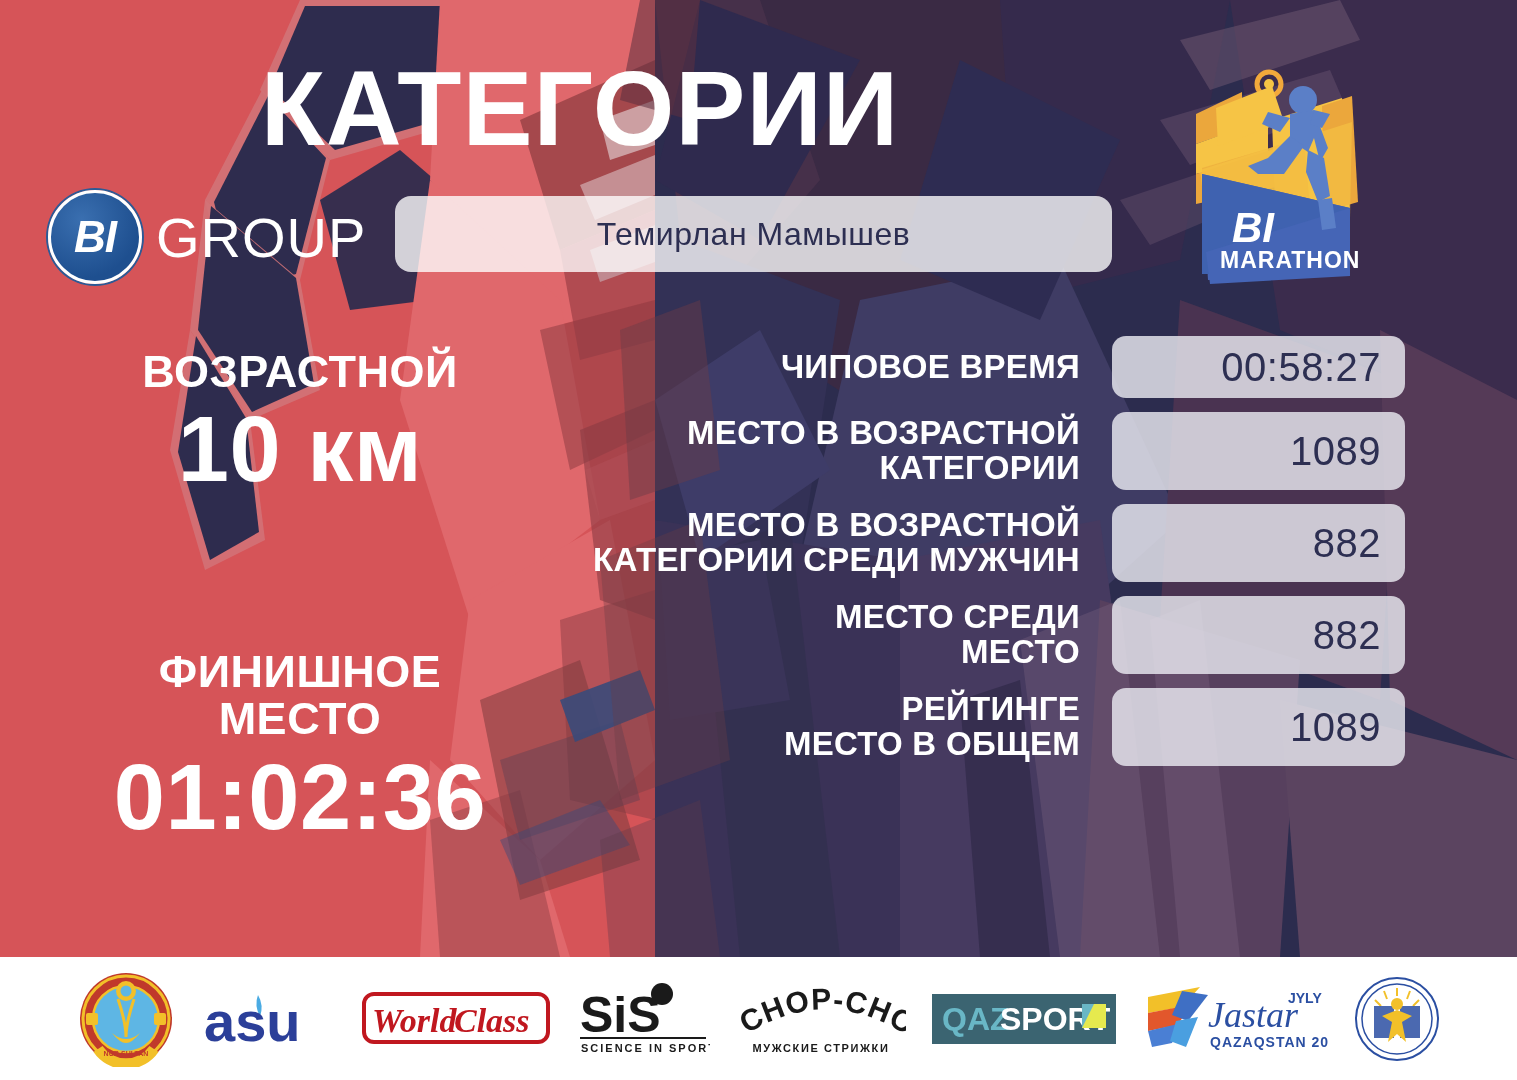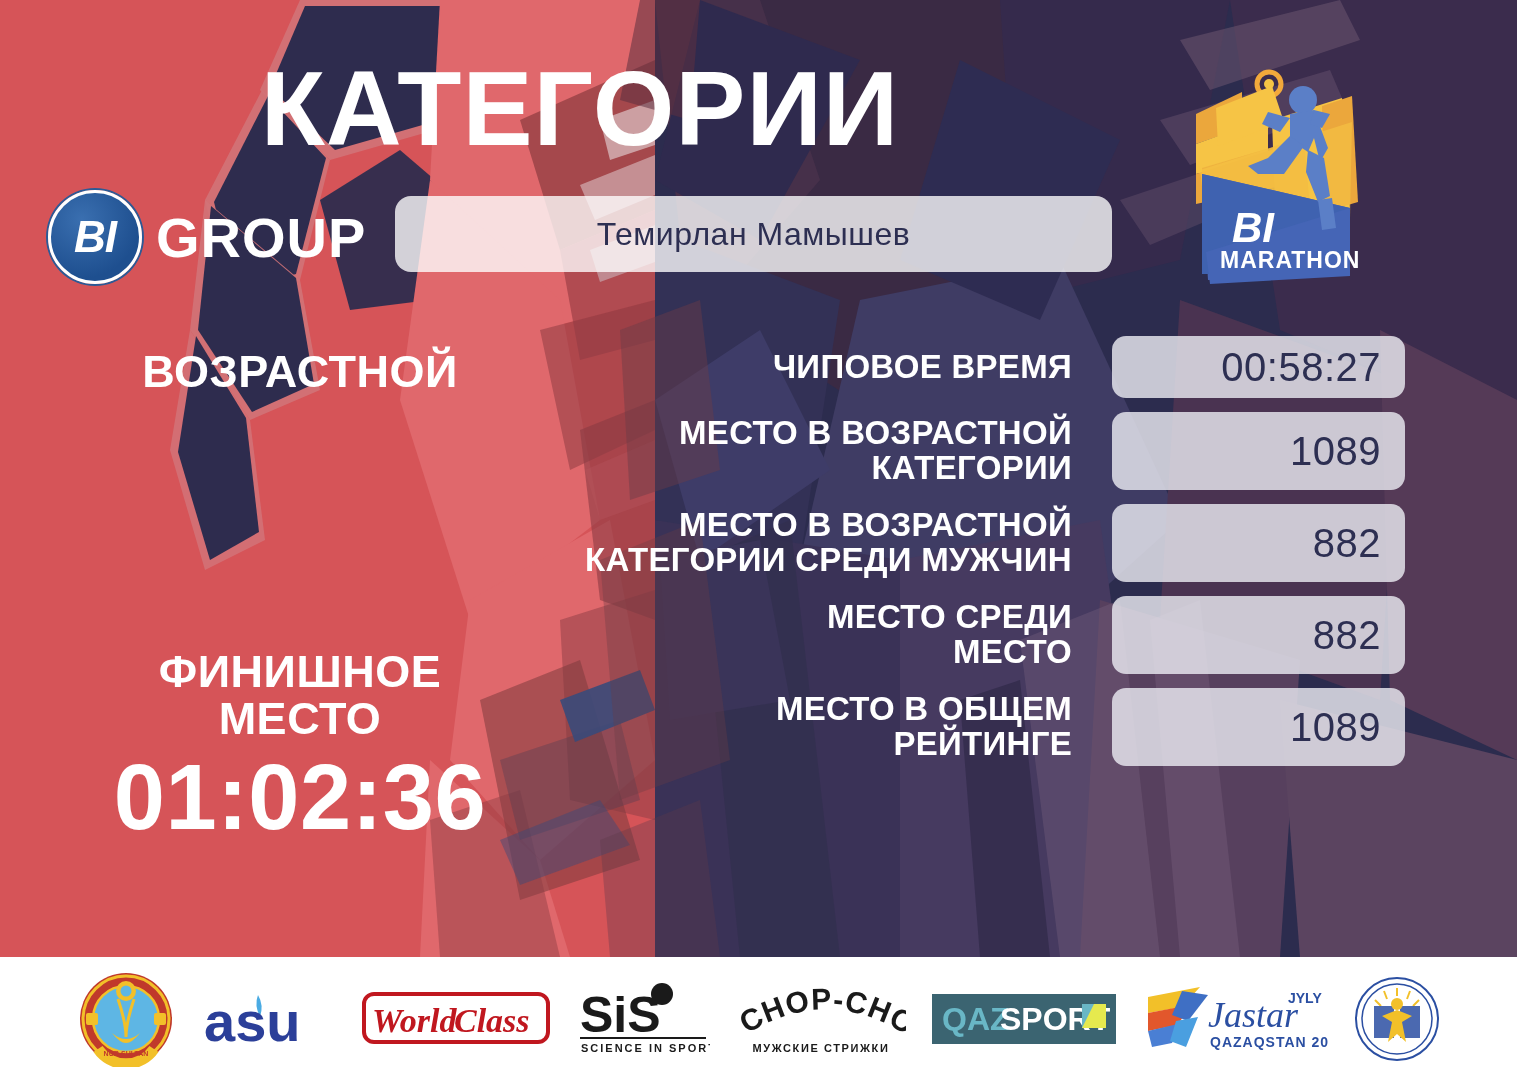--- a/index.html
+++ b/index.html
@@ -21,42 +21,42 @@
   
   .title{position:absolute;left:0;top:56px;width:1160px;text-align:center;
      font-size:105px;font-weight:bold;color:#ffffff;letter-spacing:1px;line-height:1;}
 
   .bi-group{position:absolute;left:48px;top:190px;display:flex;align-items:center;gap:14px;}
   .bi-badge{width:88px;height:88px;border-radius:50%;
      background:radial-gradient(circle at 35% 30%,#3a6fb0,#1e4f8f 70%);
      border:3px solid #ffffff;box-shadow:0 0 0 2px #2c5a96;
      display:flex;align-items:center;justify-content:center;}
   .bi-badge span{color:#ffffff;font-weight:bold;font-size:44px;font-style:italic;letter-spacing:-1px;}
-  .bi-word{color:#ffffff;font-size:56px;font-weight:bold;letter-spacing:1px;}
+  .bi-word{color:#ffffff;font-size:56px;font-weight:normal;letter-spacing:1px;}
 
   .name-pill{position:absolute;left:395px;top:196px;width:717px;height:76px;border-radius:16px;
      background:rgba(255,255,255,0.78);
      display:flex;align-items:center;justify-content:center;}
   .name-pill span{color:#2d2f52;font-size:32px;letter-spacing:0.5px;}
 
   
   .marathon-logo{position:absolute;left:1172px;top:62px;width:220px;height:250px;}
 
   
   .left-block{position:absolute;left:30px;width:540px;text-align:center;color:#ffffff;}
   .lb-label{font-size:45px;font-weight:bold;line-height:1.05;letter-spacing:0.5px;}
   .lb-value{font-size:92px;font-weight:bold;line-height:1.05;letter-spacing:0.5px;margin-top:6px;}
   #distance-block{top:348px;}
   #finish-block{top:648px;}
 
   
   .right-rows{position:absolute;left:500px;top:336px;width:905px;}
   .stat-row{display:flex;align-items:center;justify-content:flex-end;margin-bottom:14px;}
   .stat-label{color:#ffffff;font-size:33px;font-weight:bold;text-align:right;
-     line-height:1.06;letter-spacing:0.3px;padding-right:40px;flex:1 1 auto;}
+     line-height:1.06;letter-spacing:0.3px;padding-right:32px;flex:1 1 auto;}
   .stat-pill{flex:0 0 246px;width:246px;height:62px;border-radius:14px;
      background:rgba(233,233,240,0.82);
      display:flex;align-items:center;justify-content:flex-end;padding-left:47px;}
   .stat-pill span{color:#2d2f52;font-size:40px;padding-right:24px;letter-spacing:0.5px;}
   .stat-row.tall .stat-pill{height:78px;}
 </style>
 </head>
 <body>
 
 <div id="cert">
@@ -183,20 +183,21 @@
       <path d="M118 74 L132 84 L112 112 L86 112 L76 104 L96 96 Z"></path>
       <path d="M142 48 L158 52 L150 66 L138 62 Z"></path>
       <path d="M118 56 L108 70 L90 62 L96 50 Z"></path>
     </g>
     <text x="60" y="180" font-family="Liberation Sans, sans-serif" font-size="42" font-weight="bold" font-style="italic" fill="#ffffff">BI</text>
     <text x="48" y="206" font-family="Liberation Sans, sans-serif" font-size="23" font-weight="bold" fill="#ffffff" letter-spacing="1">MARATHON</text>
   </svg>
 
   <div class="left-block" id="distance-block">
     <div class="lb-label">ВОЗРАСТНОЙ</div>
+    <div class="lb-value">10 км</div>
   </div>
 
   <div class="left-block" id="finish-block">
     <div class="lb-label">ФИНИШНОЕ</div>
     <div class="lb-label">МЕСТО</div>
     <div class="lb-value">01:02:36</div>
   </div>
 
   <div class="right-rows">
 
@@ -234,22 +235,22 @@
         <div>МЕСТО СРЕДИ</div>
         <div>МЕСТО</div>
       </div>
       <div class="stat-pill">
         <span>882</span>
       </div>
     </div>
 
     <div class="stat-row tall">
       <div class="stat-label">
+        <div>РЕЙТИНГЕ</div>
         <div>МЕСТО В ОБЩЕМ</div>
-        <div>РЕЙТИНГЕ</div>
       </div>
       <div class="stat-pill">
         <span>1089</span>
       </div>
     </div>
 
   </div>
 
   <div class="sponsor-strip">
 

